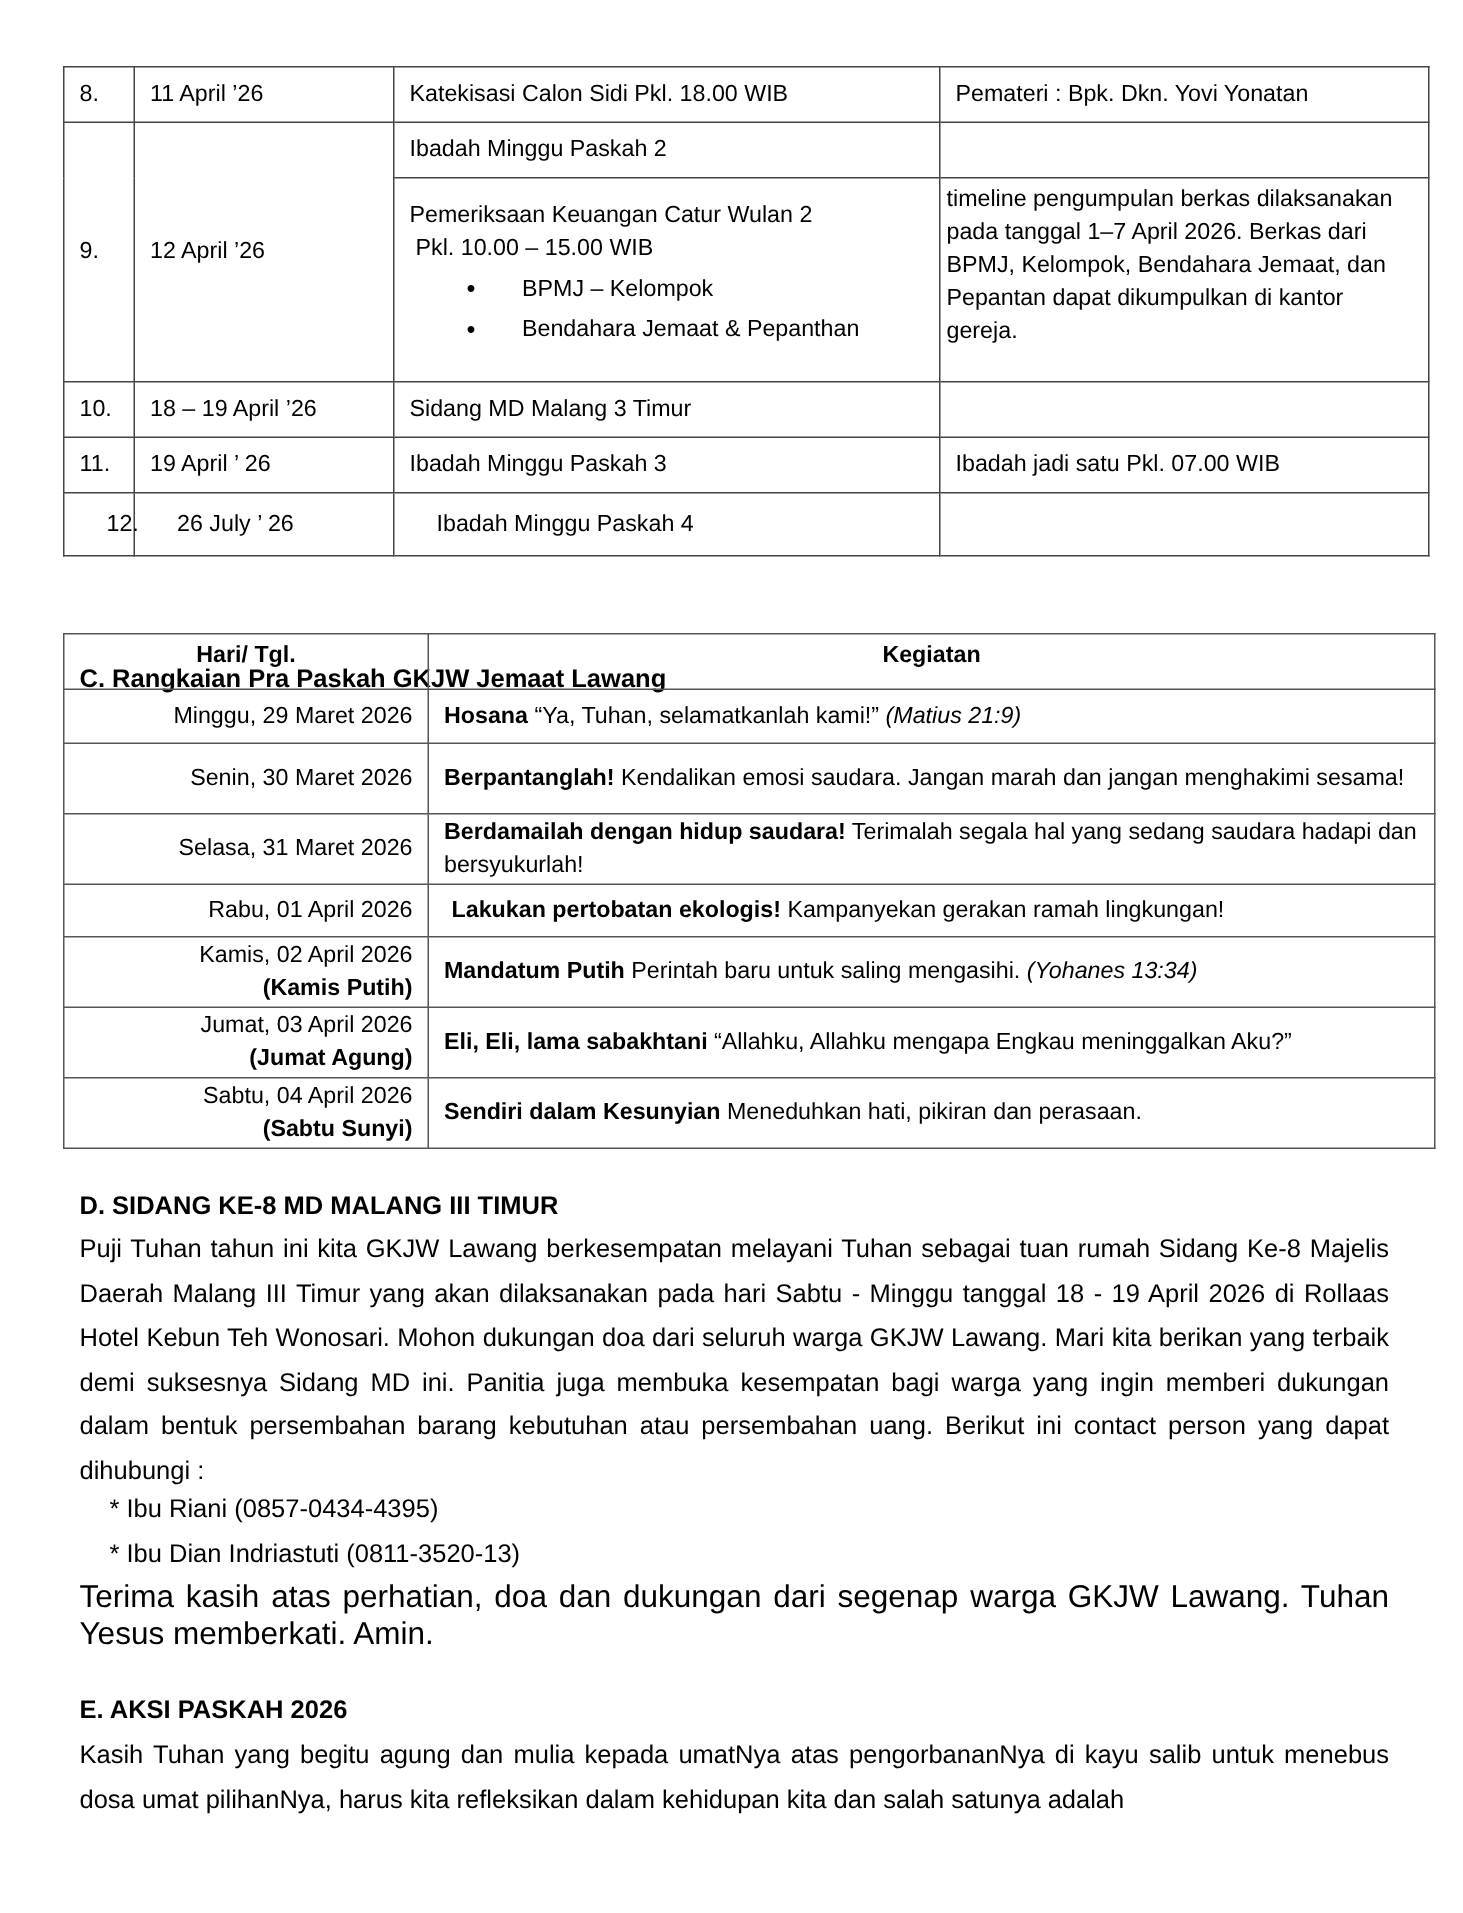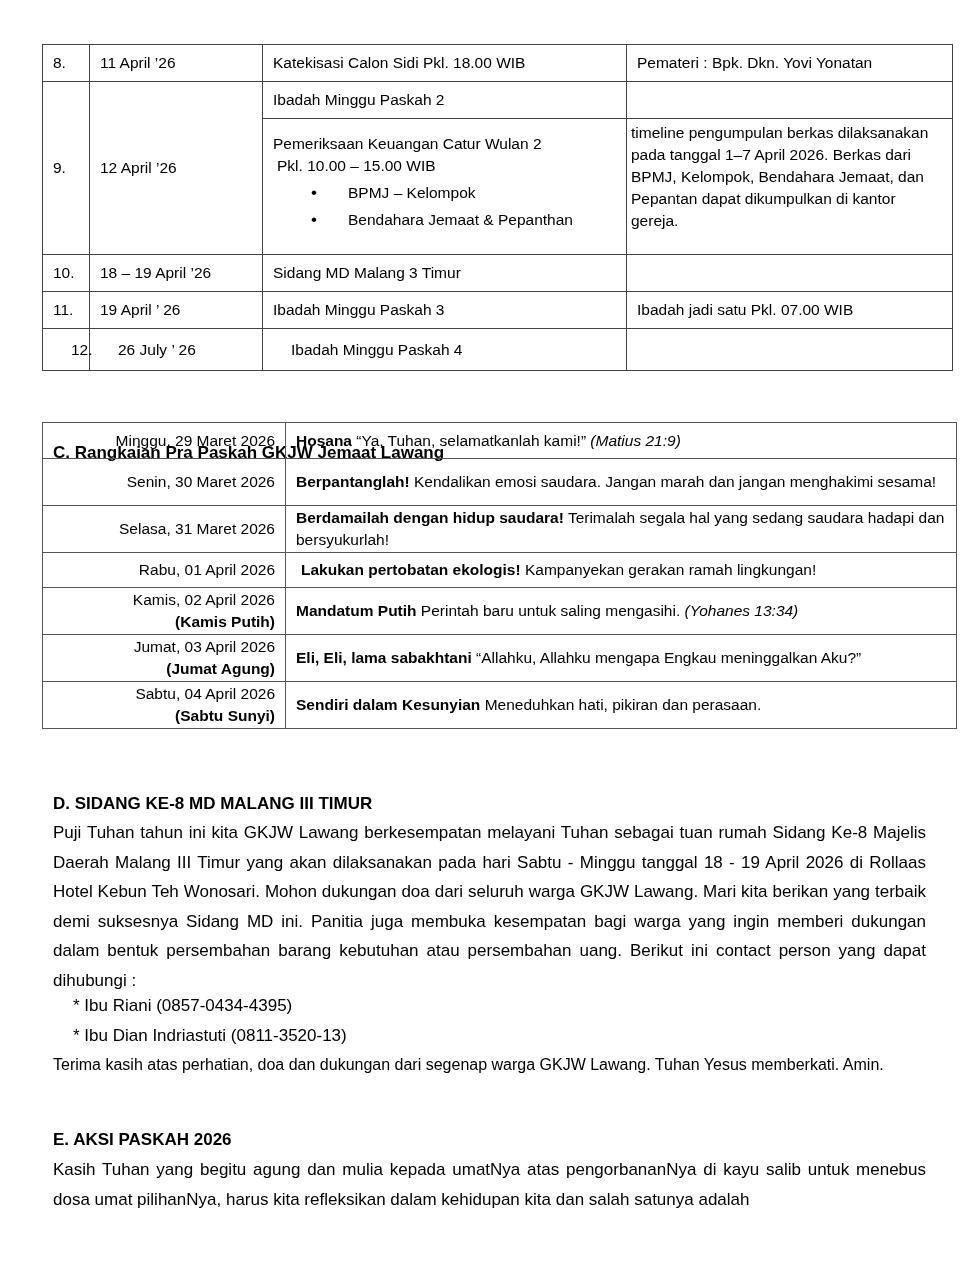--- a/index.html
+++ b/index.html
@@ -40,21 +40,21 @@
   .t2 tr.r5 td, .t2 tr.r6 td, .t2 tr.r7 td { height: 47px; }
   .t2 .day-cell { line-height: 22px; text-align: right; }
   .b { font-weight: bold; }
   .i { font-style: italic; }
   .t2 .act { white-space: normal; }
 
   
   .h-d { position: absolute; left: 53px; top: 794px; font-weight: bold; font-size: 17px; }
   .para-d { position: absolute; left: 53px; top: 818px; width: 873px; font-size: 17px; line-height: 29.5px; text-align: justify; }
   .contacts { position: absolute; left: 53px; top: 991px; font-size: 17px; line-height: 29.5px; margin-left: 20px; }
-  .closing { position: absolute; left: 53px; top: 1052px; width: 873px; font-size: 16px; line-height: 25px; text-align: justify; }
+  .closing { position: absolute; left: 53px; top: 1052px; width: 873px; font-size: 21px; line-height: 25px; text-align: justify; }
 
   
   .h-e { position: absolute; left: 53px; top: 1130px; font-weight: bold; font-size: 17px; }
   .para-e { position: absolute; left: 53px; top: 1155px; width: 873px; font-size: 17px; line-height: 30px; text-align: justify; }
 </style>
 </head>
 <body>
 
 <table class="t1">
   <colgroup>
@@ -109,20 +109,24 @@
   </table>
 
 <div class="h-c">C. Rangkaian Pra Paskah GKJW Jemaat Lawang</div>
 
 <table class="t2">
   <colgroup>
       <col class="c-day">
       <col>
     </colgroup>
   <tbody>
+      <tr>
+    <th>Hari/ Tgl.</th>
+    <th>Kegiatan</th>
+  </tr>
   <tr class="r1">
     <td class="day-cell"><span>Minggu, 29 Maret 2026</span></td>
     <td class="act"><span class="b">Hosana</span><span> “Ya, Tuhan, selamatkanlah kami!” </span><span class="i">(Matius 21:9)</span></td>
   </tr>
   <tr class="r2">
     <td class="day-cell"><span>Senin, 30 Maret 2026</span></td>
     <td class="act"><span class="b">Berpantanglah!</span><span> Kendalikan emosi saudara. Jangan marah dan jangan menghakimi sesama!</span></td>
   </tr>
   <tr class="r3">
     <td class="day-cell"><span>Selasa, 31 Maret 2026</span></td>

